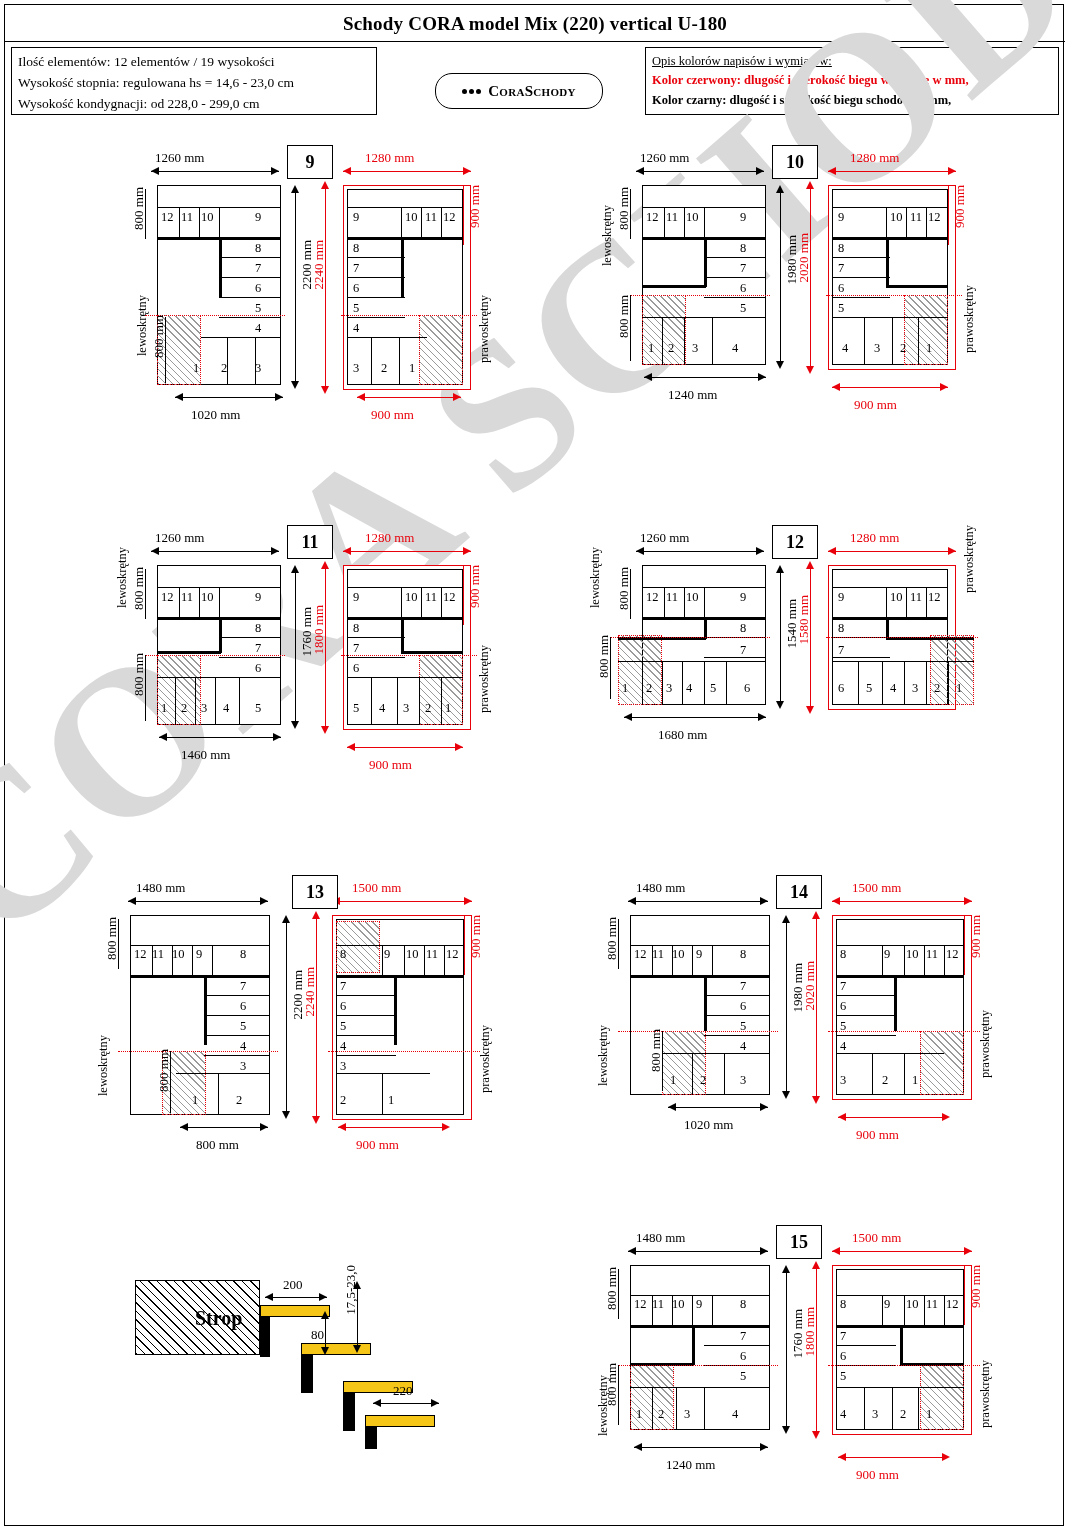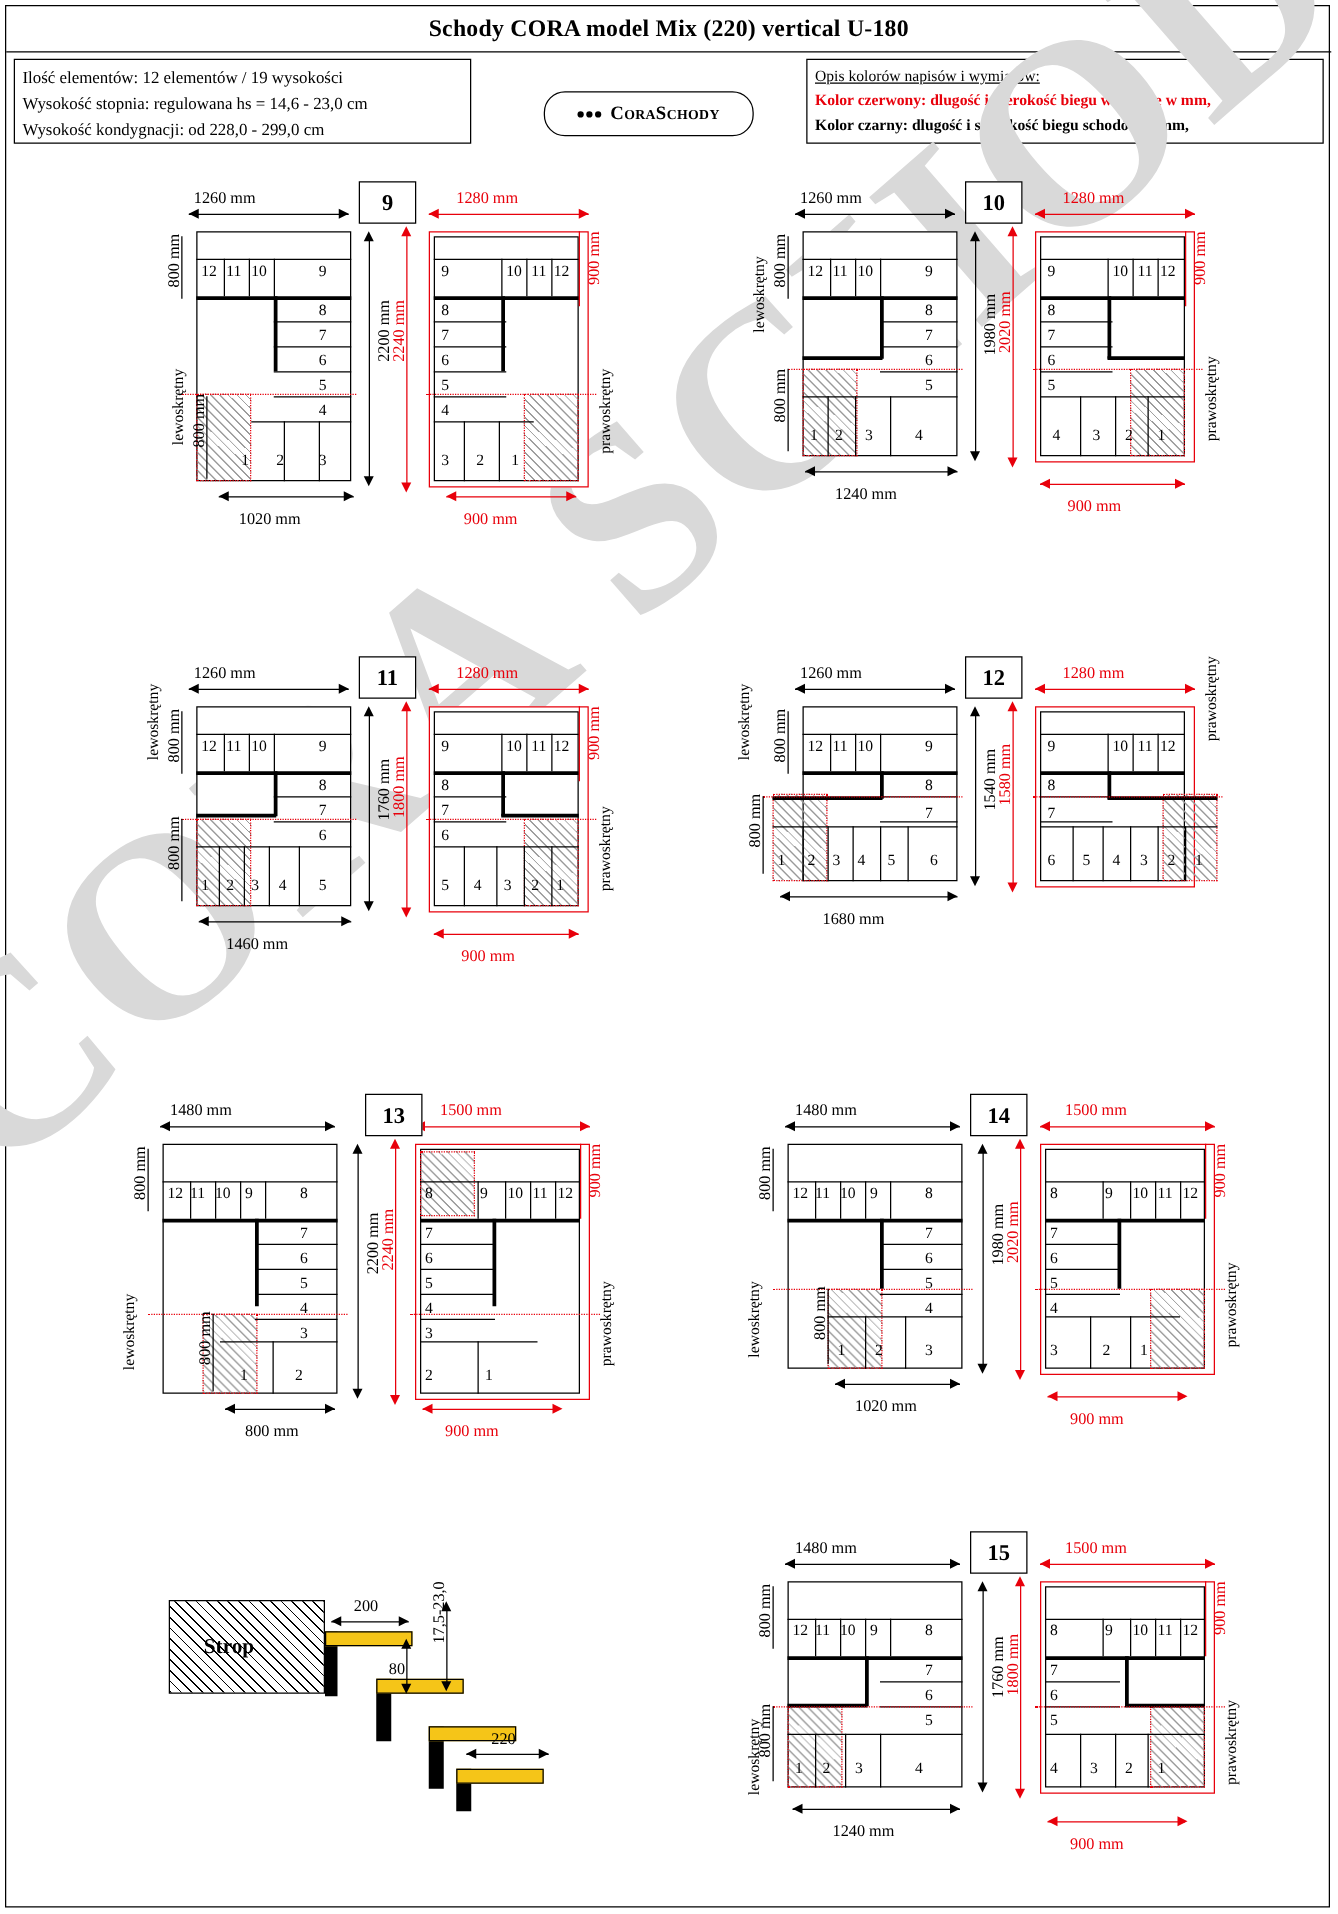--- a/index.html
+++ b/index.html
@@ -90,21 +90,21 @@
   .dotline{position:absolute;border-top:1px dotted #e8000b;}
 
   
   .strop-wall{
     position:absolute;
     background:repeating-linear-gradient(45deg,#000 0 1px,rgba(0,0,0,0) 1px 6px);
     border:1px solid #000;box-sizing:border-box;
   }
   .tread{position:absolute;background:#f5c518;border:1px solid #000;box-sizing:border-box;}
   .riser{position:absolute;background:#000;}
-  .strop-label{position:absolute;font-size:17px;font-weight:bold;}
+  .strop-label{position:absolute;font-size:20px;font-weight:bold;margin-left:32px;}
 </style>
 </head>
 <body>
 
 <div class="page">
 
   <div class="title">Schody CORA model Mix (220) vertical U-180</div>
   <div class="hdr-rule"></div>
 
   <div class="box infoL">

